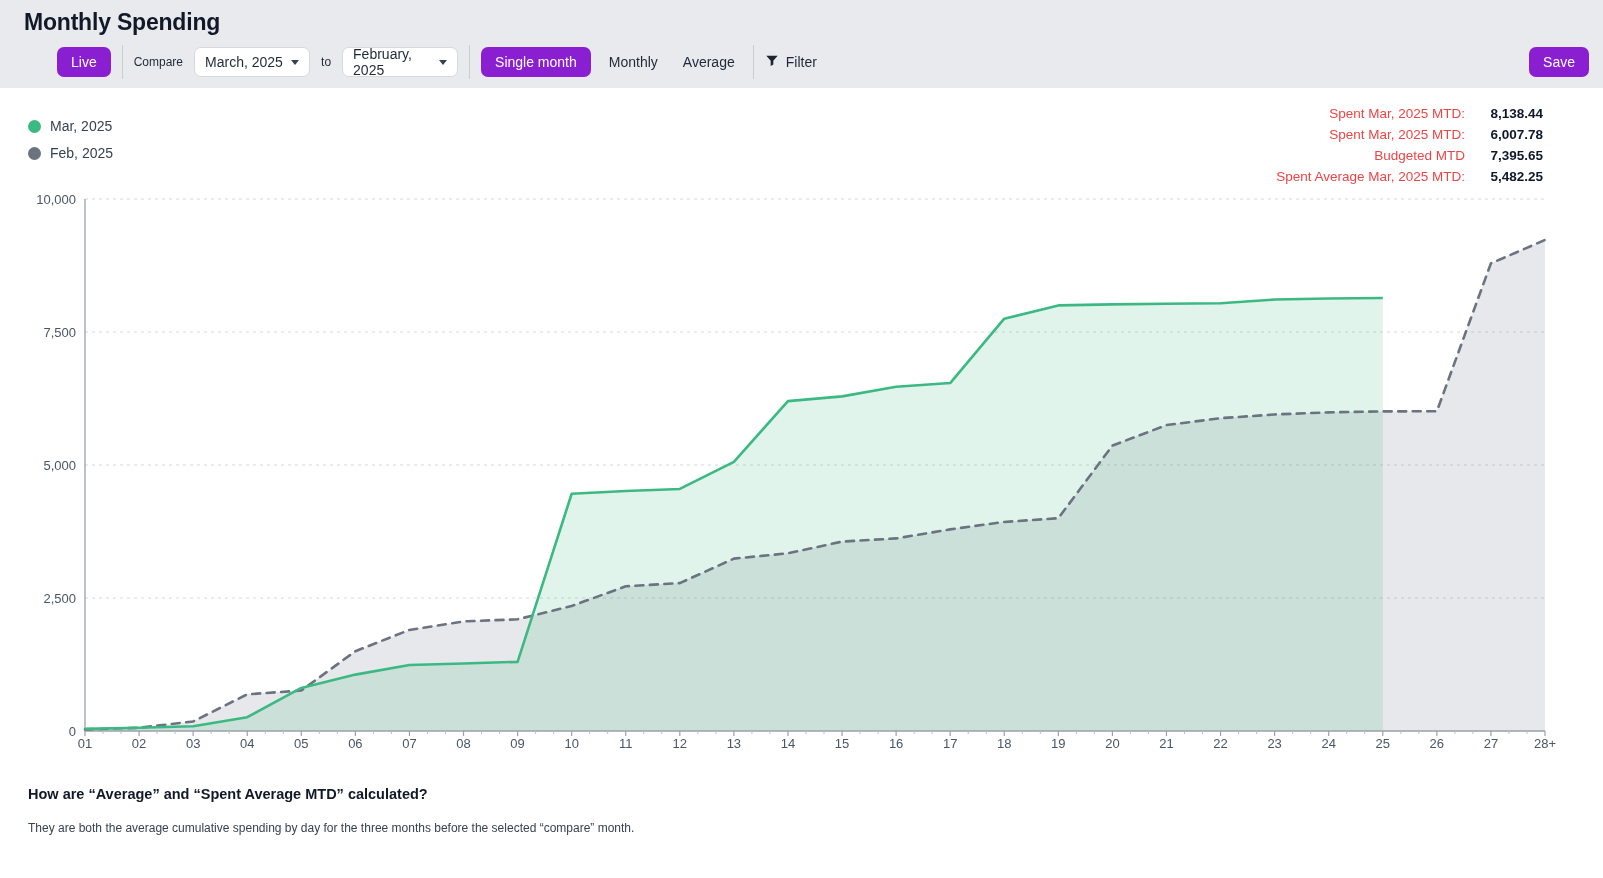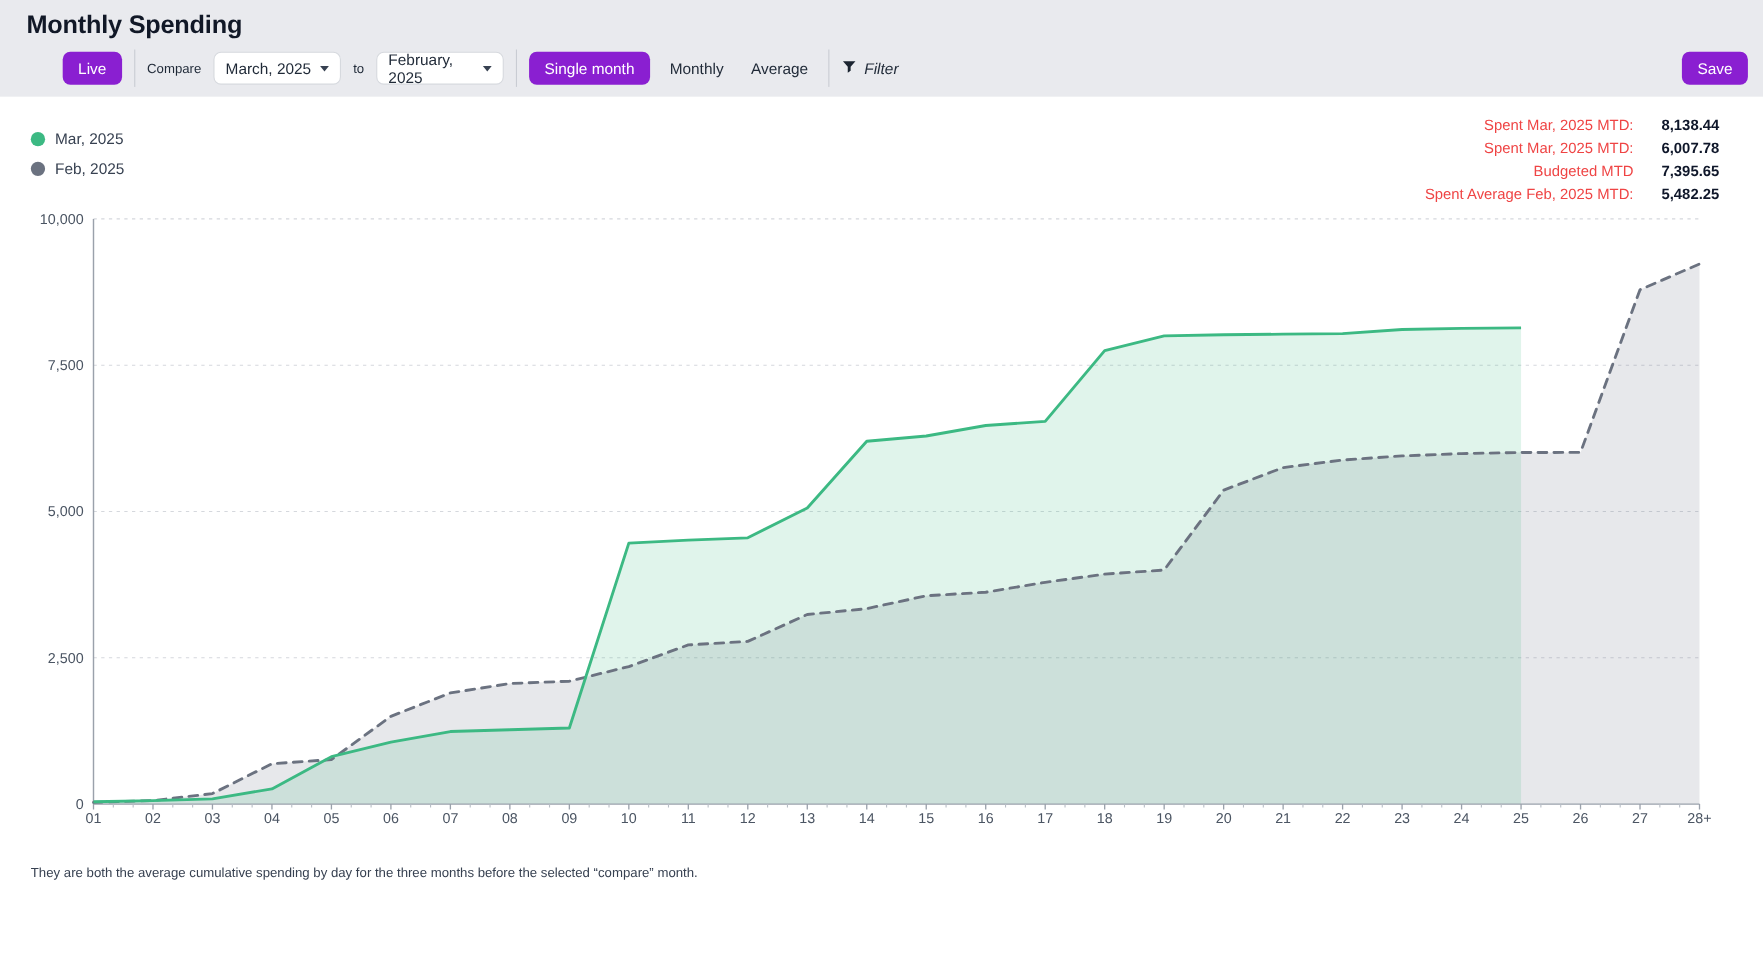--- a/index.html
+++ b/index.html
@@ -16,26 +16,26 @@
   .tb-label { font-size: 12px; color: #1f2937; }
   .select { background: #fff; border: 1px solid #d6d9de; border-radius: 7px; height: 30px;
     padding: 0 10px; display: flex; align-items: center; justify-content: space-between;
     font-size: 14px; color: #1f2937; cursor: pointer; }
   .select.w1 { width: 116px; } .select.w2 { width: 116px; }
   .caret { width: 0; height: 0; border-left: 4.5px solid transparent;
     border-right: 4.5px solid transparent; border-top: 5.5px solid #374151; }
   .text-btn { background: none; border: none; font-size: 14px; color: #1f2937;
     padding: 6px 7px; font-family: inherit; cursor: pointer; }
   .filter-btn { display: flex; gap: 7px; background: none; border: none;
-    font-size: 14px; color: #1f2937; font-family: inherit; cursor: pointer; font-style: italic; }
+    font-size: 14px; color: #1f2937; font-family: inherit; cursor: pointer; }
   .save-btn { margin-left: auto; }
 
   
   .info-row { height: 100px; display: flex; justify-content: space-between;
-    padding: 16px 40px 0 28px; background: #fff; }
+    padding: 16px 60px 0 28px; background: #fff; }
   .legend { display: flex; flex-direction: column; gap: 11px; margin-top: 14px; }
   .legend-item { display: flex; align-items: center; gap: 9px; }
   .legend-dot { width: 13px; height: 13px; border-radius: 50%; }
   .legend-label { font-size: 14px; color: #374151; }
   .stats { display: grid; grid-template-columns: auto 66px; column-gap: 12px;
     font-size: 13.5px; line-height: 20.6px; text-align: right; }
   .stat-label { color: #ef4444; }
   .stat-value { color: #0f172a; font-weight: 700; }
 
   
@@ -98,21 +98,21 @@
       <span class="legend-label">Feb, 2025</span>
     </div>
   </div>
   <div class="stats">
     <span class="stat-label">Spent Mar, 2025 MTD:</span>
     <span class="stat-value">8,138.44</span>
     <span class="stat-label">Spent Mar, 2025 MTD:</span>
     <span class="stat-value">6,007.78</span>
     <span class="stat-label">Budgeted MTD</span>
     <span class="stat-value">7,395.65</span>
-    <span class="stat-label">Spent Average Feb, 2025 MTD:</span>
+    <span class="stat-label">Spent Average Mar, 2025 MTD:</span>
     <span class="stat-value">5,482.25</span>
   </div>
 </div>
 
 <div class="chart-wrap">
   <svg id="chart-svg" width="1603" height="575" viewBox="0 0 1603 575">
       <text x="76" y="547.5" text-anchor="end">0</text>
       <line x1="85" y1="410" x2="1545" y2="410" class="grid"></line>
       <text x="76" y="414.5" text-anchor="end">2,500</text>
       <line x1="85" y1="277" x2="1545" y2="277" class="grid"></line>
@@ -234,14 +234,15 @@
       <line x1="1508.9506172839506" y1="543" x2="1508.9506172839506" y2="546" class="tick-minor"></line>
       <line x1="1526.9753086419753" y1="543" x2="1526.9753086419753" y2="546" class="tick-minor"></line>
       <line x1="1545" y1="543" x2="1545" y2="548" class="tick"></line>
       <text x="1545" y="560" text-anchor="middle">28+</text>
       <polyline points="85,541.404 139.07407407407408,539.808 193.14814814814815,533.424 247.22222222222223,506.292 301.2962962962963,502.568 355.3703703703704,463.2 409.44444444444446,441.92 463.51851851851853,433.408 517.5925925925926,431.28 571.6666666666667,417.98 625.7407407407408,398.296 679.8148148148148,395.104 733.8888888888889,370.632 787.9629629629629,365.312 842.0370370370371,353.608 896.1111111111111,350.416 950.1851851851852,341.37199999999996 1004.2592592592592,333.924 1058.3333333333335,330.2 1112.4074074074074,257.582 1166.4814814814815,237.10000000000002 1220.5555555555557,230.18400000000003 1274.6296296296296,226.46000000000004 1328.7037037037037,224.332 1382.7777777777778,223.38610400000005 1436.851851851852,223.26800000000003 1490.9259259259259,75.37200000000001 1545,51.964" class="line-feb" stroke="#6b7280"></polyline>
       <polyline points="85,540.872 139.07407407407408,539.808 193.14814814814815,538.212 247.22222222222223,529.168 301.2962962962963,499.908 355.3703703703704,486.608 409.44444444444446,477.032 463.51851851851853,475.436 517.5925925925926,473.84000000000003 571.6666666666667,305.728 625.7407407407408,303.068 679.8148148148148,300.94 733.8888888888889,273.808 787.9629629629629,213.16000000000003 842.0370370370371,208.372 896.1111111111111,198.796 950.1851851851852,195.072 1004.2592592592592,130.7 1058.3333333333335,117.39999999999998 1112.4074074074074,116.33599999999996 1166.4814814814815,115.80399999999997 1220.5555555555557,115.27199999999999 1274.6296296296296,111.54799999999994 1328.7037037037037,110.48400000000004 1382.7777777777778,110.03499199999999" class="line-mar" stroke="#3cb983"></polyline>
     </svg>
 </div>
 
 <div class="footer">
+  <div class="footer-q">How are “Average” and “Spent Average MTD” calculated?</div>
   <div class="footer-a">They are both the average cumulative spending by day for the three months before the selected “compare” month.</div>
 </div>
 
 </body></html>

